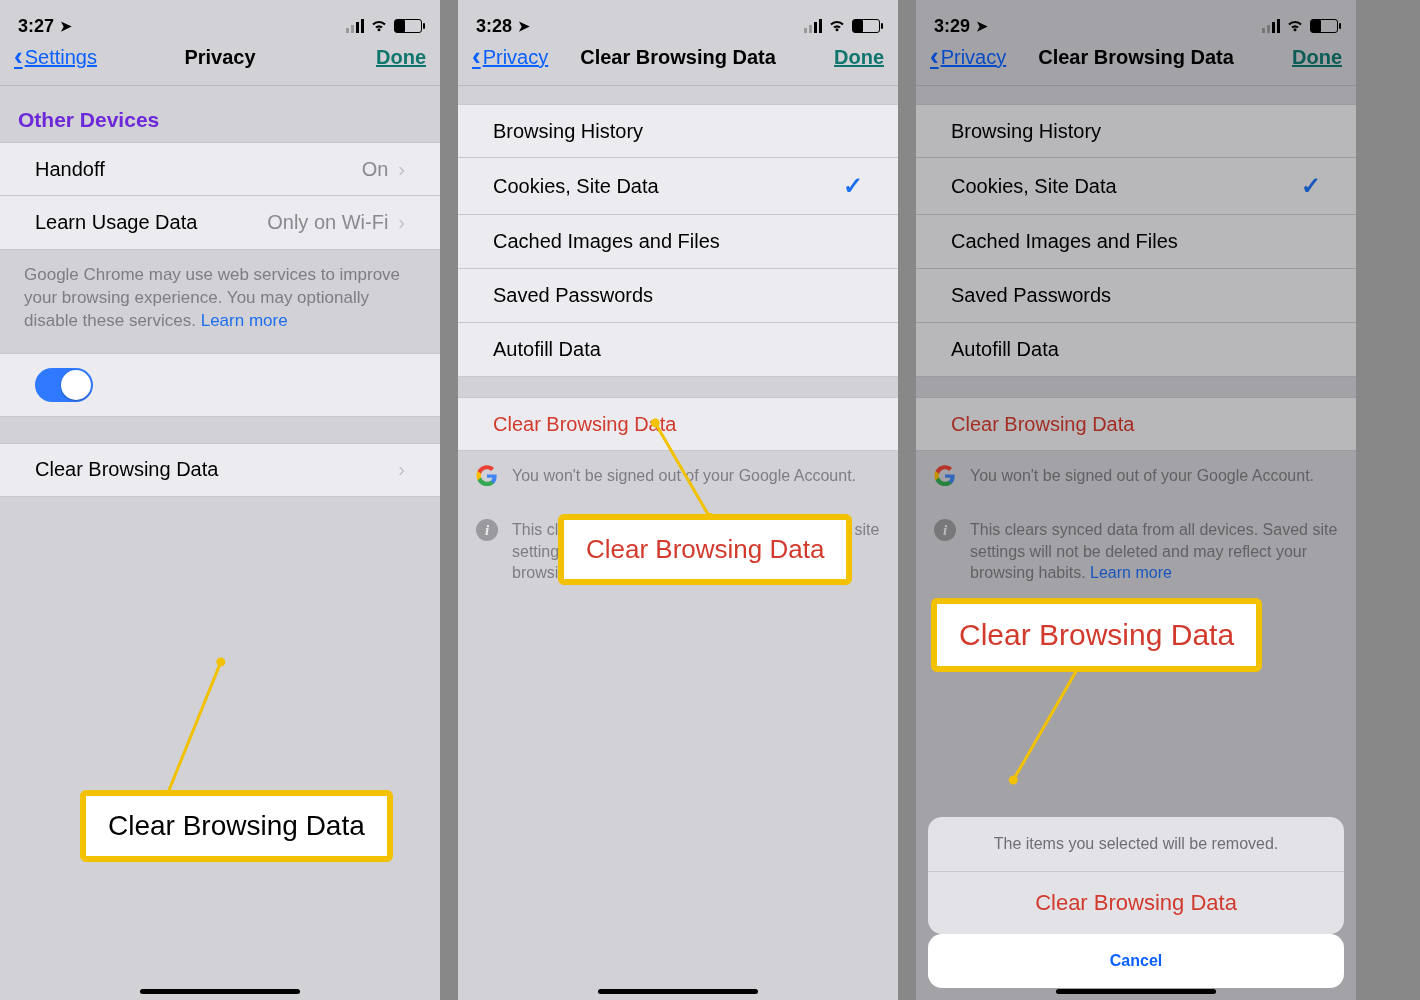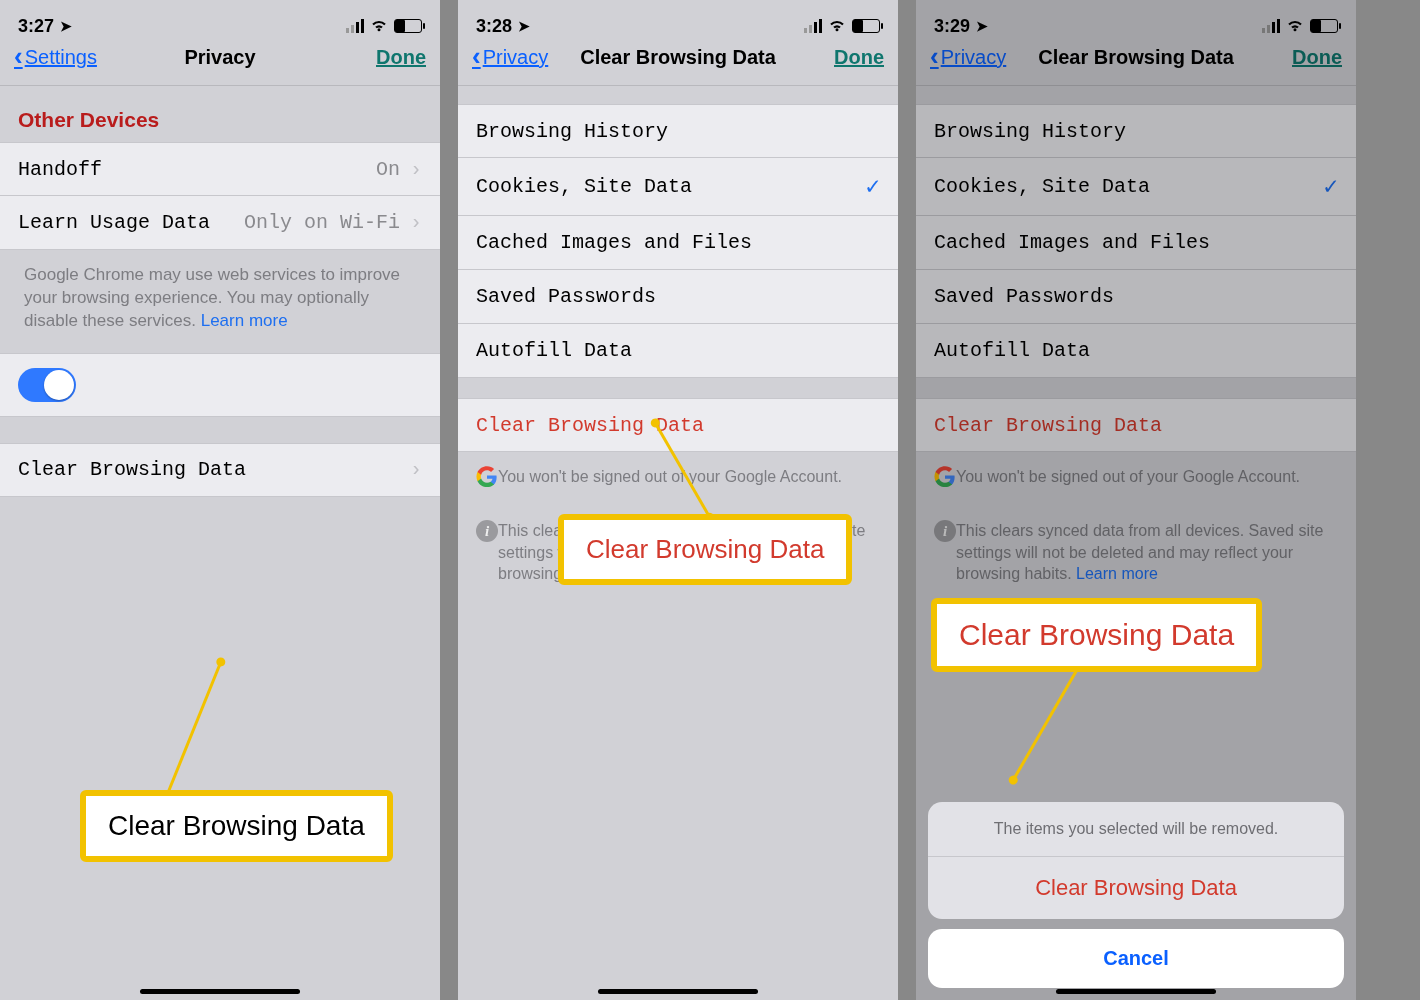--- a/index.html
+++ b/index.html
@@ -22,54 +22,54 @@
   .batt::after { content:""; position:absolute; right:-4px; top:3px; width:2.5px; height:6px; background:#000; border-radius:1px; }
   .batt i { display:block; height:100%; width:40%; background:#000; border-radius:1px; }
 
   
   .nav { height: 56px; display: flex; align-items: center; justify-content: space-between; padding: 0 14px; border-bottom: 1px solid #b8b8bd; }
   .nav .back { color: #0a60ff; font-size: 20px; display: flex; align-items: center; gap: 2px; text-decoration: underline; }
   .nav .chev { font-size: 26px; text-decoration: none; display: inline-block; transform: translateY(-1px); font-weight: 700; }
   .nav .title { font-size: 20px; font-weight: 600; color: #000; position: absolute; left: 0; right: 0; text-align: center; pointer-events: none; }
   .nav .done { color: #0f766e; font-size: 20px; font-weight: 600; text-decoration: underline; }
 
-  .section-header { padding: 22px 18px 10px 18px; font-size: 21px; font-weight: 700; color: #b91c1c; }
-  .cell { background: #ececf0; border-top: 1px solid #c7c7cc; border-bottom: 1px solid #c7c7cc; padding: 14px 18px; display: flex; align-items: center; justify-content: space-between; font-size: 20px; color: #000; min-height: 54px; font-family: Liberation Mono, monospace; }
+  .section-header { padding: 22px 18px 10px 18px; font-size: 21px; font-weight: 700; color: #6d28d9; }
+  .cell { background: #ececf0; border-top: 1px solid #c7c7cc; border-bottom: 1px solid #c7c7cc; padding: 14px 35px; display: flex; align-items: center; justify-content: space-between; font-size: 20px; color: #000; min-height: 54px; }
   .cell + .cell { border-top: none; }
   .cell .val { color: #8a8a8e; font-size: 20px; }
   .cell .chev-r { color: #c0c0c5; font-size: 20px; margin-left: 10px; }
   .cell .right { display:flex; align-items:center; }
   .toggle { width: 58px; height: 34px; border-radius: 17px; position: relative; }
   .toggle.on { background: #2f79ff; }
   .toggle.on::after { content:""; position:absolute; right:2px; top:2px; width:30px; height:30px; background:#fff; border-radius:50%; box-shadow:0 1px 2px rgba(0,0,0,.3); }
 
   .footer-text { padding: 14px 24px 20px 24px; font-size: 17px; color: #7d7d82; line-height: 1.35; }
   .footer-text .link { color: #1e6ff0; }
 
   .check { color: #1e6ff0; font-size: 24px; font-weight: 700; }
   .red-text { color: #d23a2d; }
 
-  .info-row { display:flex; padding: 14px 18px 18px 18px; font-size: 16px; color: #7d7d82; line-height: 1.35; }
+  .info-row { display:flex; gap: 14px; padding: 14px 18px 18px 18px; font-size: 16px; color: #7d7d82; line-height: 1.35; }
   .info-row .link { color: #1e6ff0; }
   .g-icon { width:22px; height:22px; flex: 0 0 22px; }
   .i-icon { width:22px; height:22px; flex:0 0 22px; border-radius:50%; background:#9a9a9e; color:#eee; display:flex; align-items:center; justify-content:center; font-family: Georgia, serif; font-style: italic; font-weight: 700; font-size: 15px; }
 
   
   .callout { position:absolute; background:#fff; border:6px solid #f2c200; border-radius:6px; padding: 14px 22px; font-size: 28px; font-weight: 400; color:#000; z-index: 20; white-space: nowrap; }
   .callout.red-txt { color: #d23a2d; font-size: 26px; }
   .line { position:absolute; background:#f2c200; height:3px; transform-origin: left center; z-index: 15; }
   .line::before, .line::after { content:""; position:absolute; width:9px; height:9px; background:#f2c200; border-radius:50%; top:-3px; }
   .line::before { left:-4px; } .line::after { right:-4px; }
 
   
   .sheet { position:absolute; left:12px; right:12px; bottom: 12px; z-index: 10; }
-  .sheet .grp { background: rgba(230,230,234,.95); border-radius: 14px; overflow: hidden; margin-bottom: 10px; }
+  .sheet .grp { background: rgba(230,230,234,.95); border-radius: 14px; overflow: hidden; }
   .sheet .msg { text-align:center; color:#6e6e73; font-size: 16px; padding: 18px 12px; border-bottom: 1px solid #c7c7cc; }
   .sheet .destructive { text-align:center; color:#d23a2d; font-size: 22px; padding: 18px 12px; }
-  .sheet .cancel { background: #fff; border-radius: 14px; text-align:center; color:#0a60ff; font-size: 20px; font-weight: 600; padding: 18px 12px; }
+  .sheet .cancel { background: #fff; border-radius: 14px; text-align:center; color:#0a60ff; font-size: 16px; font-weight: 600; padding: 18px 12px; }
 
   .home { position:absolute; bottom: 6px; left:50%; transform:translateX(-50%); width: 160px; height: 5px; background:#000; border-radius: 3px; }
 
   .nav { position: relative; }
 </style>
 </head>
 <body>
 
 <div class="wrap">
 

